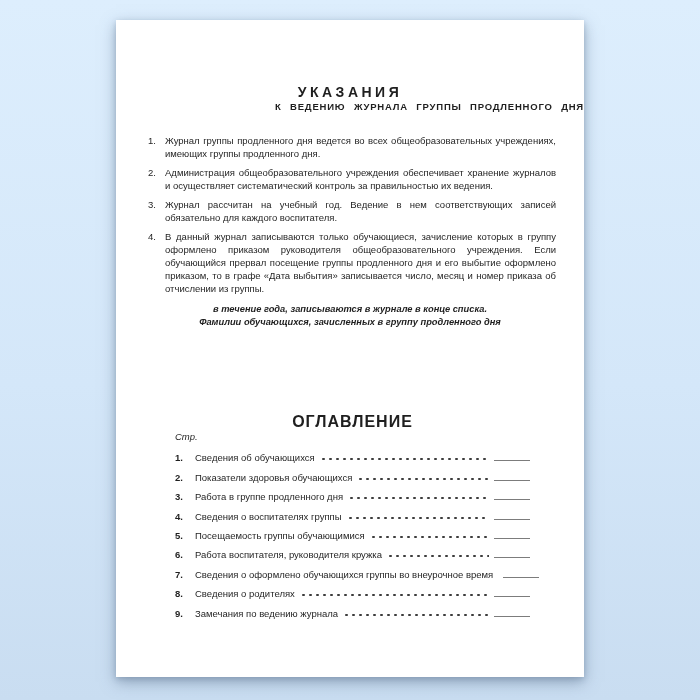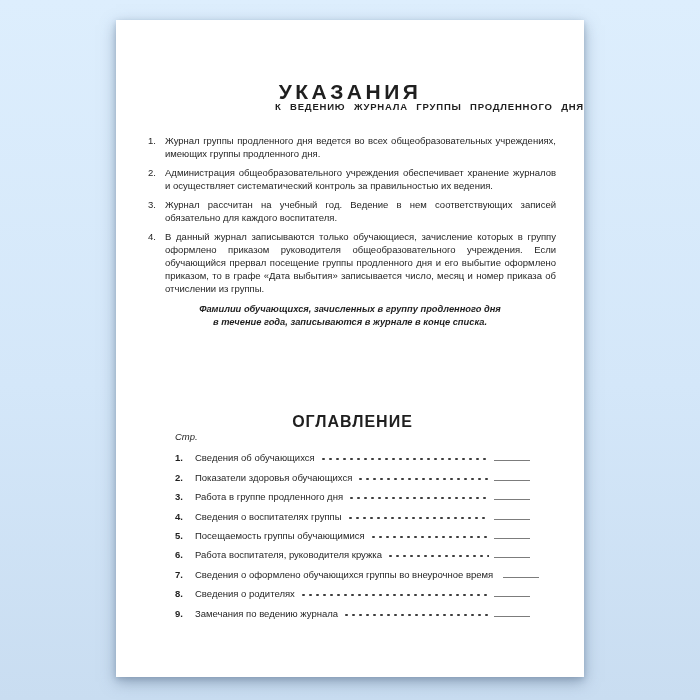--- a/index.html
+++ b/index.html
@@ -31,21 +31,21 @@
     width: 468px; height: 657px;
     background: var(--paper);
     color: var(--ink);
     box-shadow: 0 5px 14px rgba(92, 115, 143, 0.55),
                 0 2px 5px rgba(92, 115, 143, 0.30);
     padding-top: 63px;
   }
 
   .doc-title {
     text-align: center;
-    font-size: 21px;
+    font-size: 14px;
     font-weight: bold;
     letter-spacing: 3.5px;
     line-height: 18px;
   }
   .doc-subtitle {
     text-align: right;
     font-size: 9.5px;
     font-weight: bold;
     letter-spacing: 0.8px;
     word-spacing: 5px;
@@ -137,22 +137,22 @@
         <span class="para-num">3.</span>
         <span class="para-text">Журнал рассчитан на учебный год. Ведение в нем соответствующих записей обязательно для каждого воспитателя.</span>
       </div>
       <div class="para">
         <span class="para-num">4.</span>
         <span class="para-text">В данный журнал записываются только обучающиеся, зачисление которых в группу оформлено приказом руководителя общеобразовательного учреждения. Если обучающийся прервал посещение группы продленного дня и его выбытие оформлено приказом, то в графе «Дата выбытия» записывается число,  месяц и номер приказа об отчислении из группы.</span>
       </div>
     </div>
 
     <div class="note">
+      <div>в течение года, записываются в журнале в конце списка.</div>
       <div>Фамилии обучающихся, зачисленных в группу продленного дня</div>
-      <div>в течение года, записываются в журнале в конце списка.</div>
     </div>
 
     <div class="toc">
       <div class="toc-heading">ОГЛАВЛЕНИЕ</div>
       <div class="toc-str">Стр.</div>
 
       <div class="toc-rows">
         <div class="toc-row">
           <span class="toc-num">1.</span>
           <span class="toc-label">Сведения об обучающихся</span>

